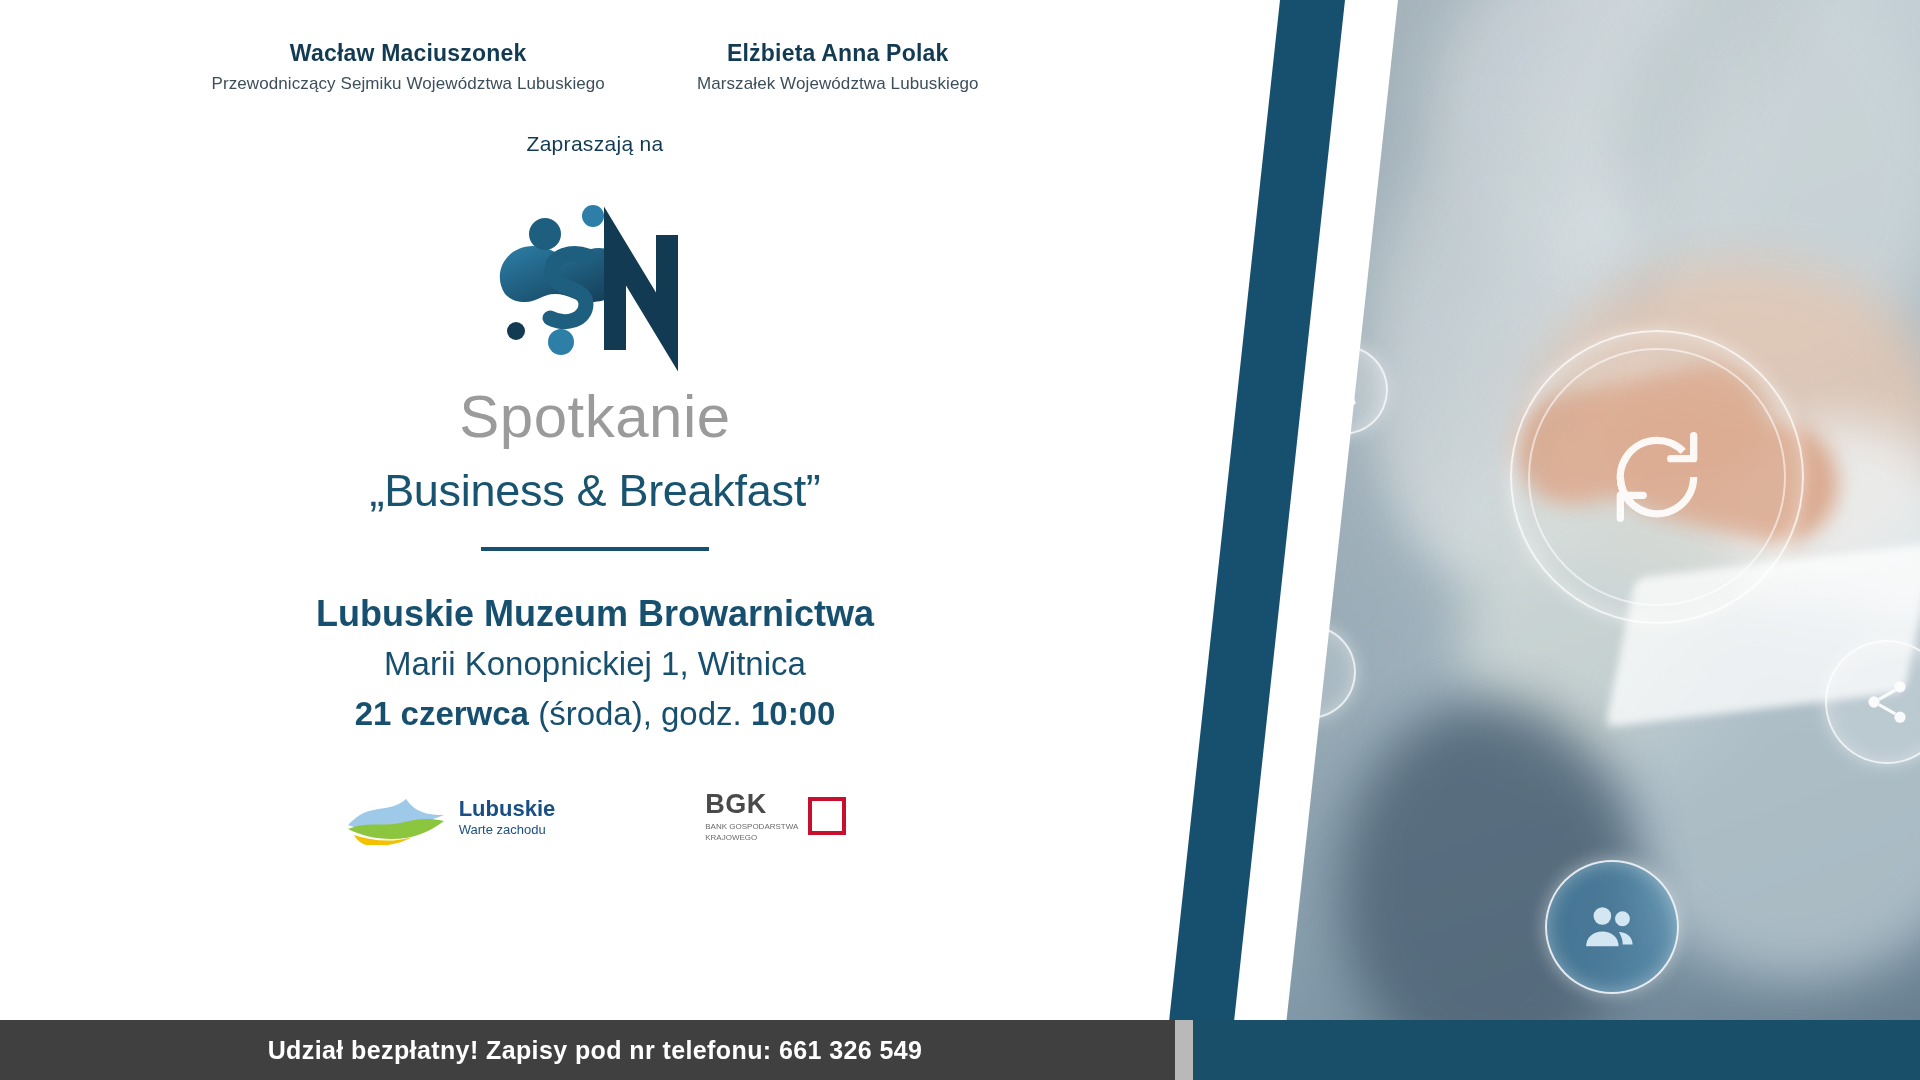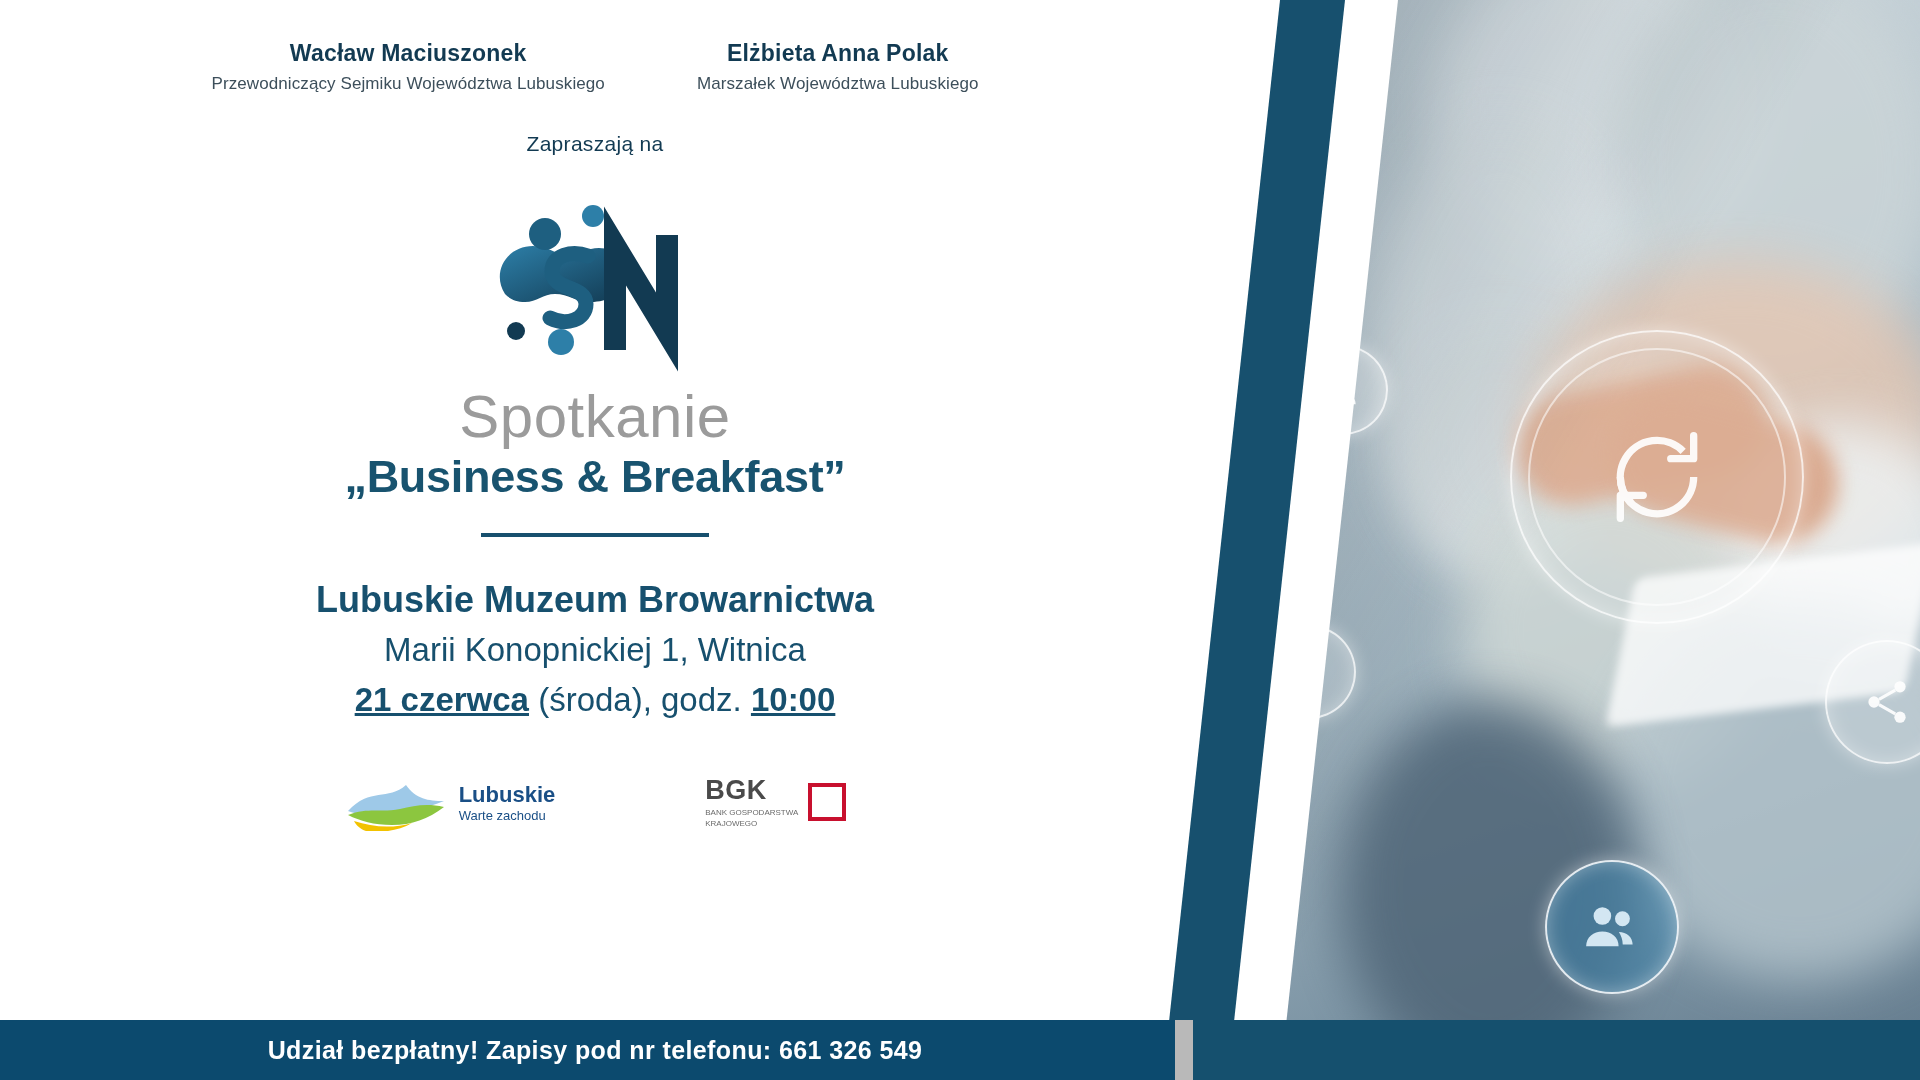--- a/index.html
+++ b/index.html
@@ -186,22 +186,23 @@
   .title-main {
     margin-top: 6px;
     font-size: 57px;
     font-weight: bold;
     color: #1c1c1c;
     letter-spacing: -.5px;
     white-space: nowrap;
   }
   .title-main .thin { font-weight: normal; }
   .title-sub {
+    margin-top: 14px;
     font-size: 45px;
-    font-weight: bold;
+    font-weight: normal;
     color: #18536f;
     letter-spacing: -.3px;
   }
   .rule {
     width: 228px;
     height: 4px;
     background: #17506e;
     margin: 30px auto 0;
   }
 
@@ -214,21 +215,21 @@
   .address {
     margin-top: 10px;
     font-size: 33px;
     color: #17506e;
   }
   .datetime {
     margin-top: 12px;
     font-size: 33px;
     color: #17506e;
   }
-  .datetime b { font-weight: bold; text-decoration: underline; }
+  .datetime b { font-weight: bold; }
 
   .sponsors {
     margin-top: 56px;
     display: flex;
     justify-content: center;
     align-items: flex-start;
     gap: 150px;
   }
   .sponsor { display: flex; align-items: center; }
   .lubuskie-text { margin-left: 11px; text-align: left; }
@@ -249,21 +250,21 @@
     margin-left: 6px;
   }
 
   
   .footer {
     position: absolute;
     left: 0;
     bottom: 0;
     width: 1920px;
     height: 60px;
-    background: #0c4a6e;
+    background: #404040;
   }
   .footer-inner {
     position: absolute;
     left: 0; top: 0;
     width: 1190px;
     height: 60px;
     display: flex;
     align-items: center;
     justify-content: center;
   }

